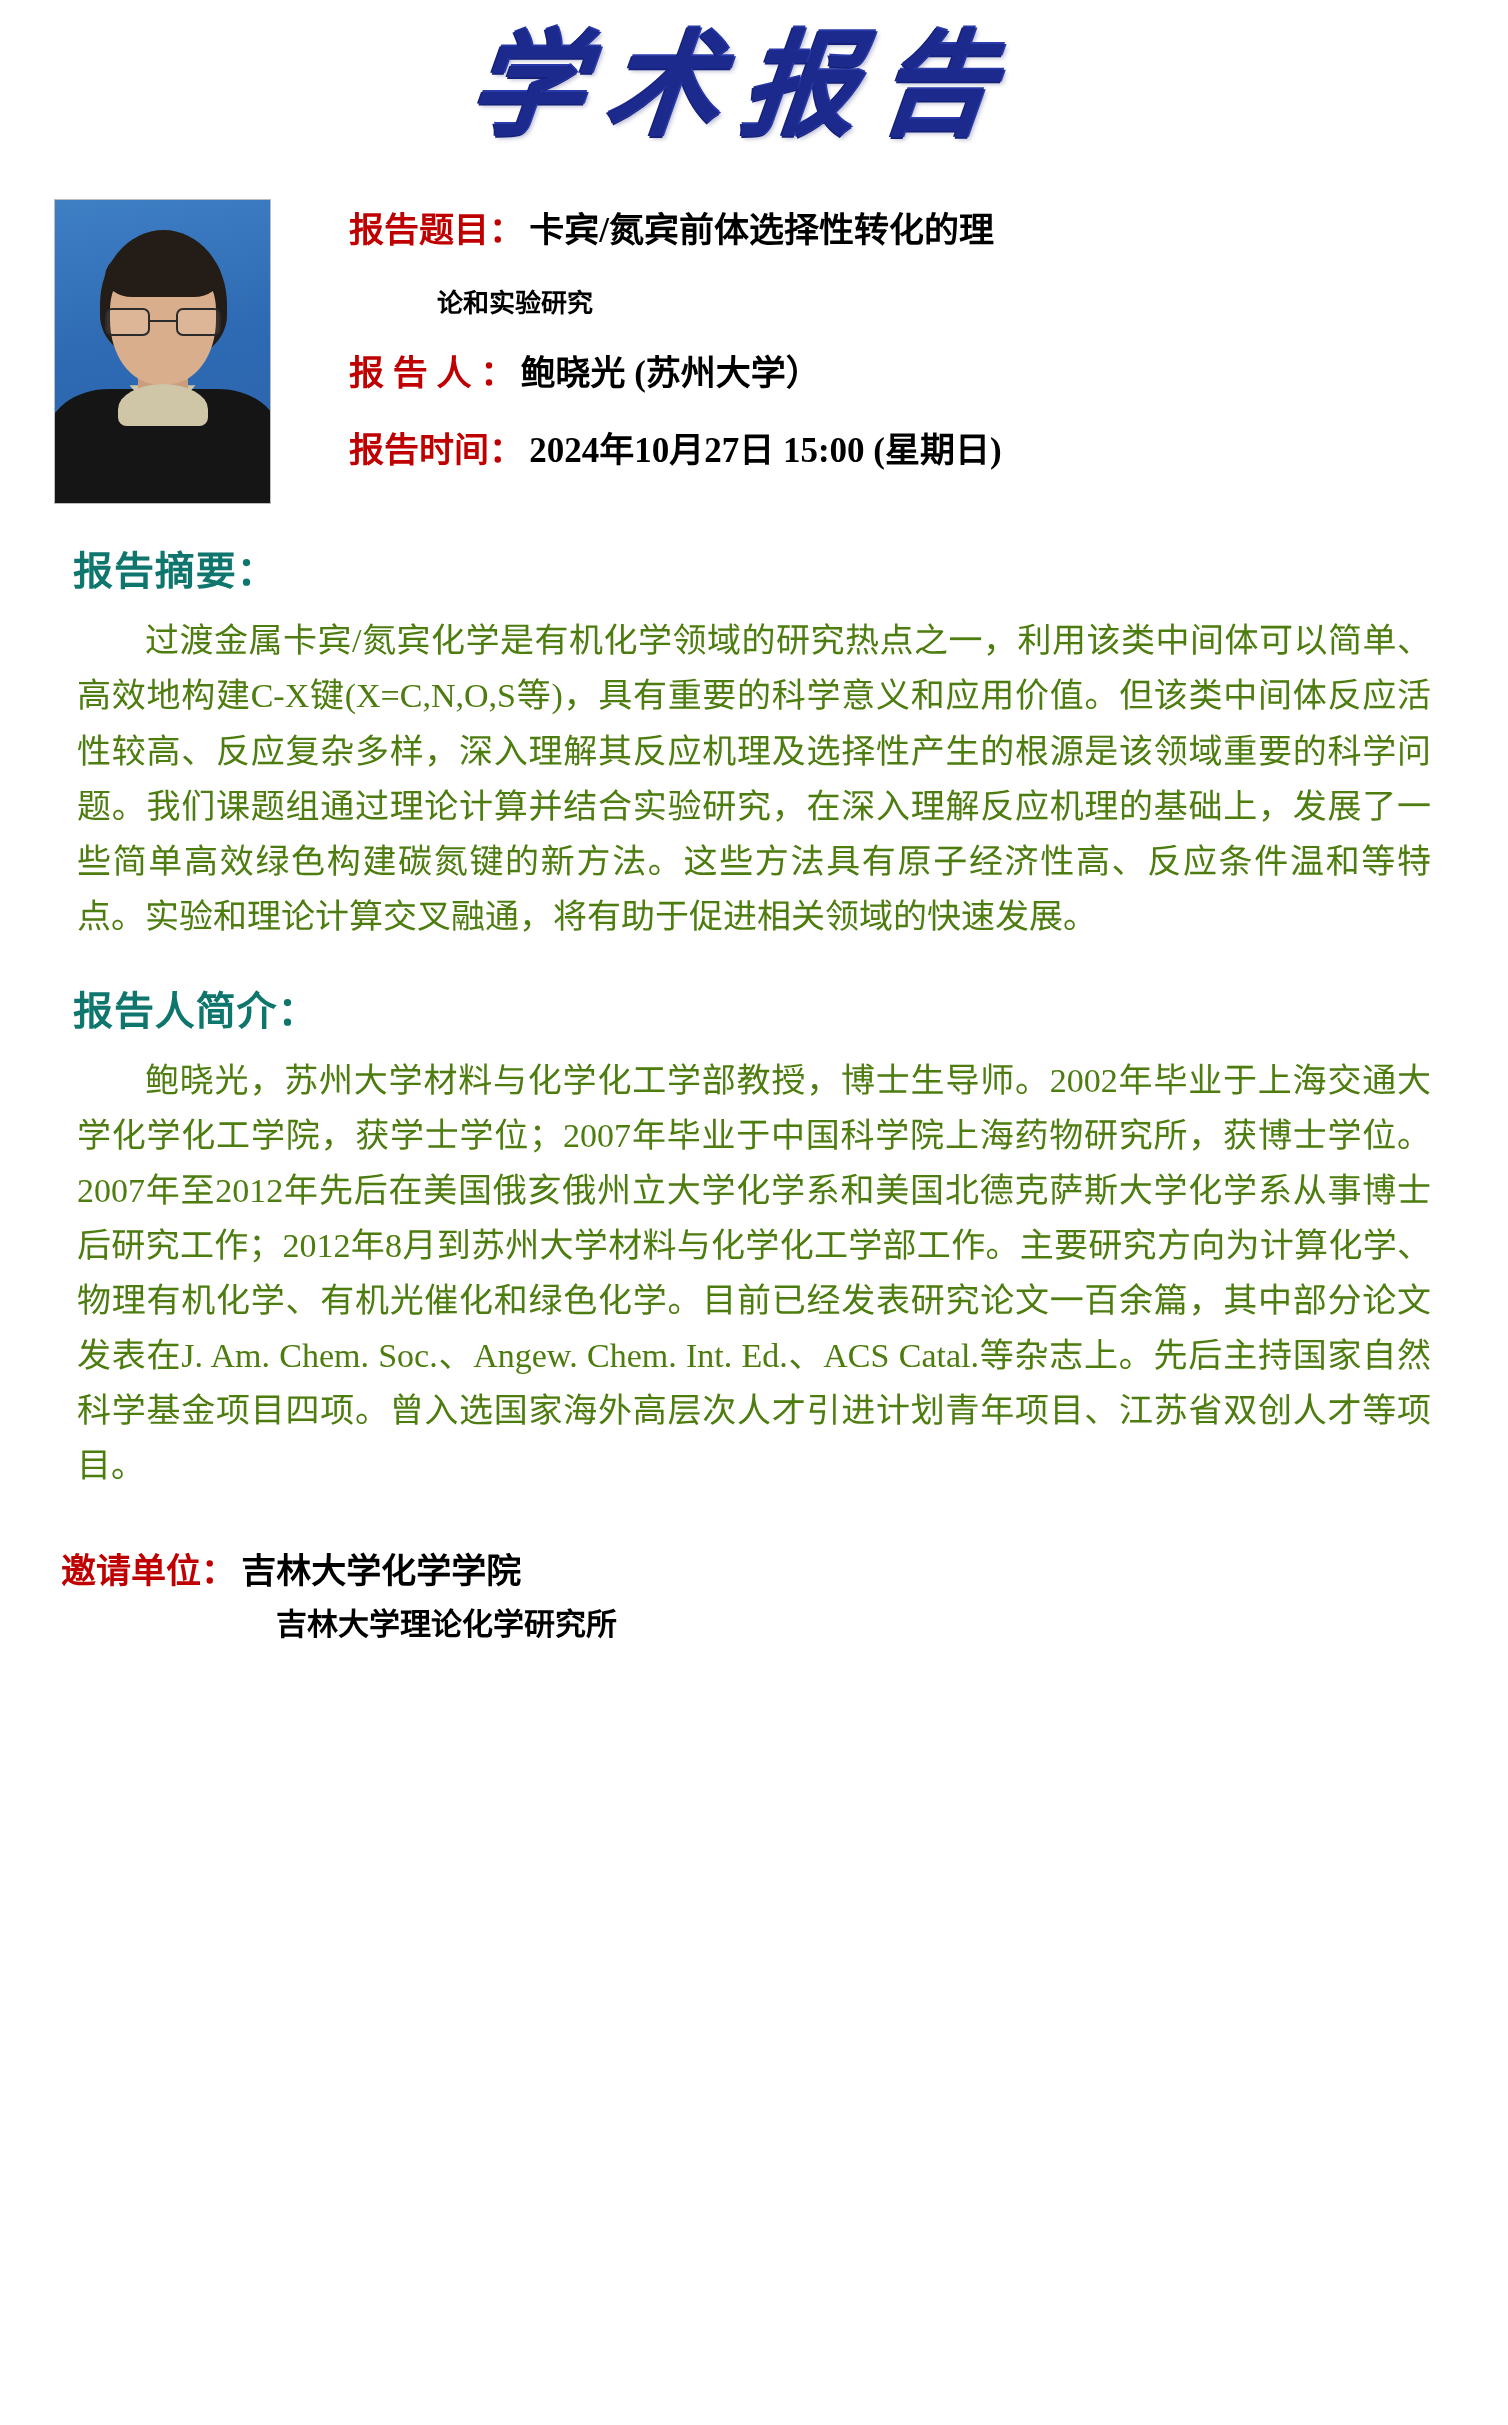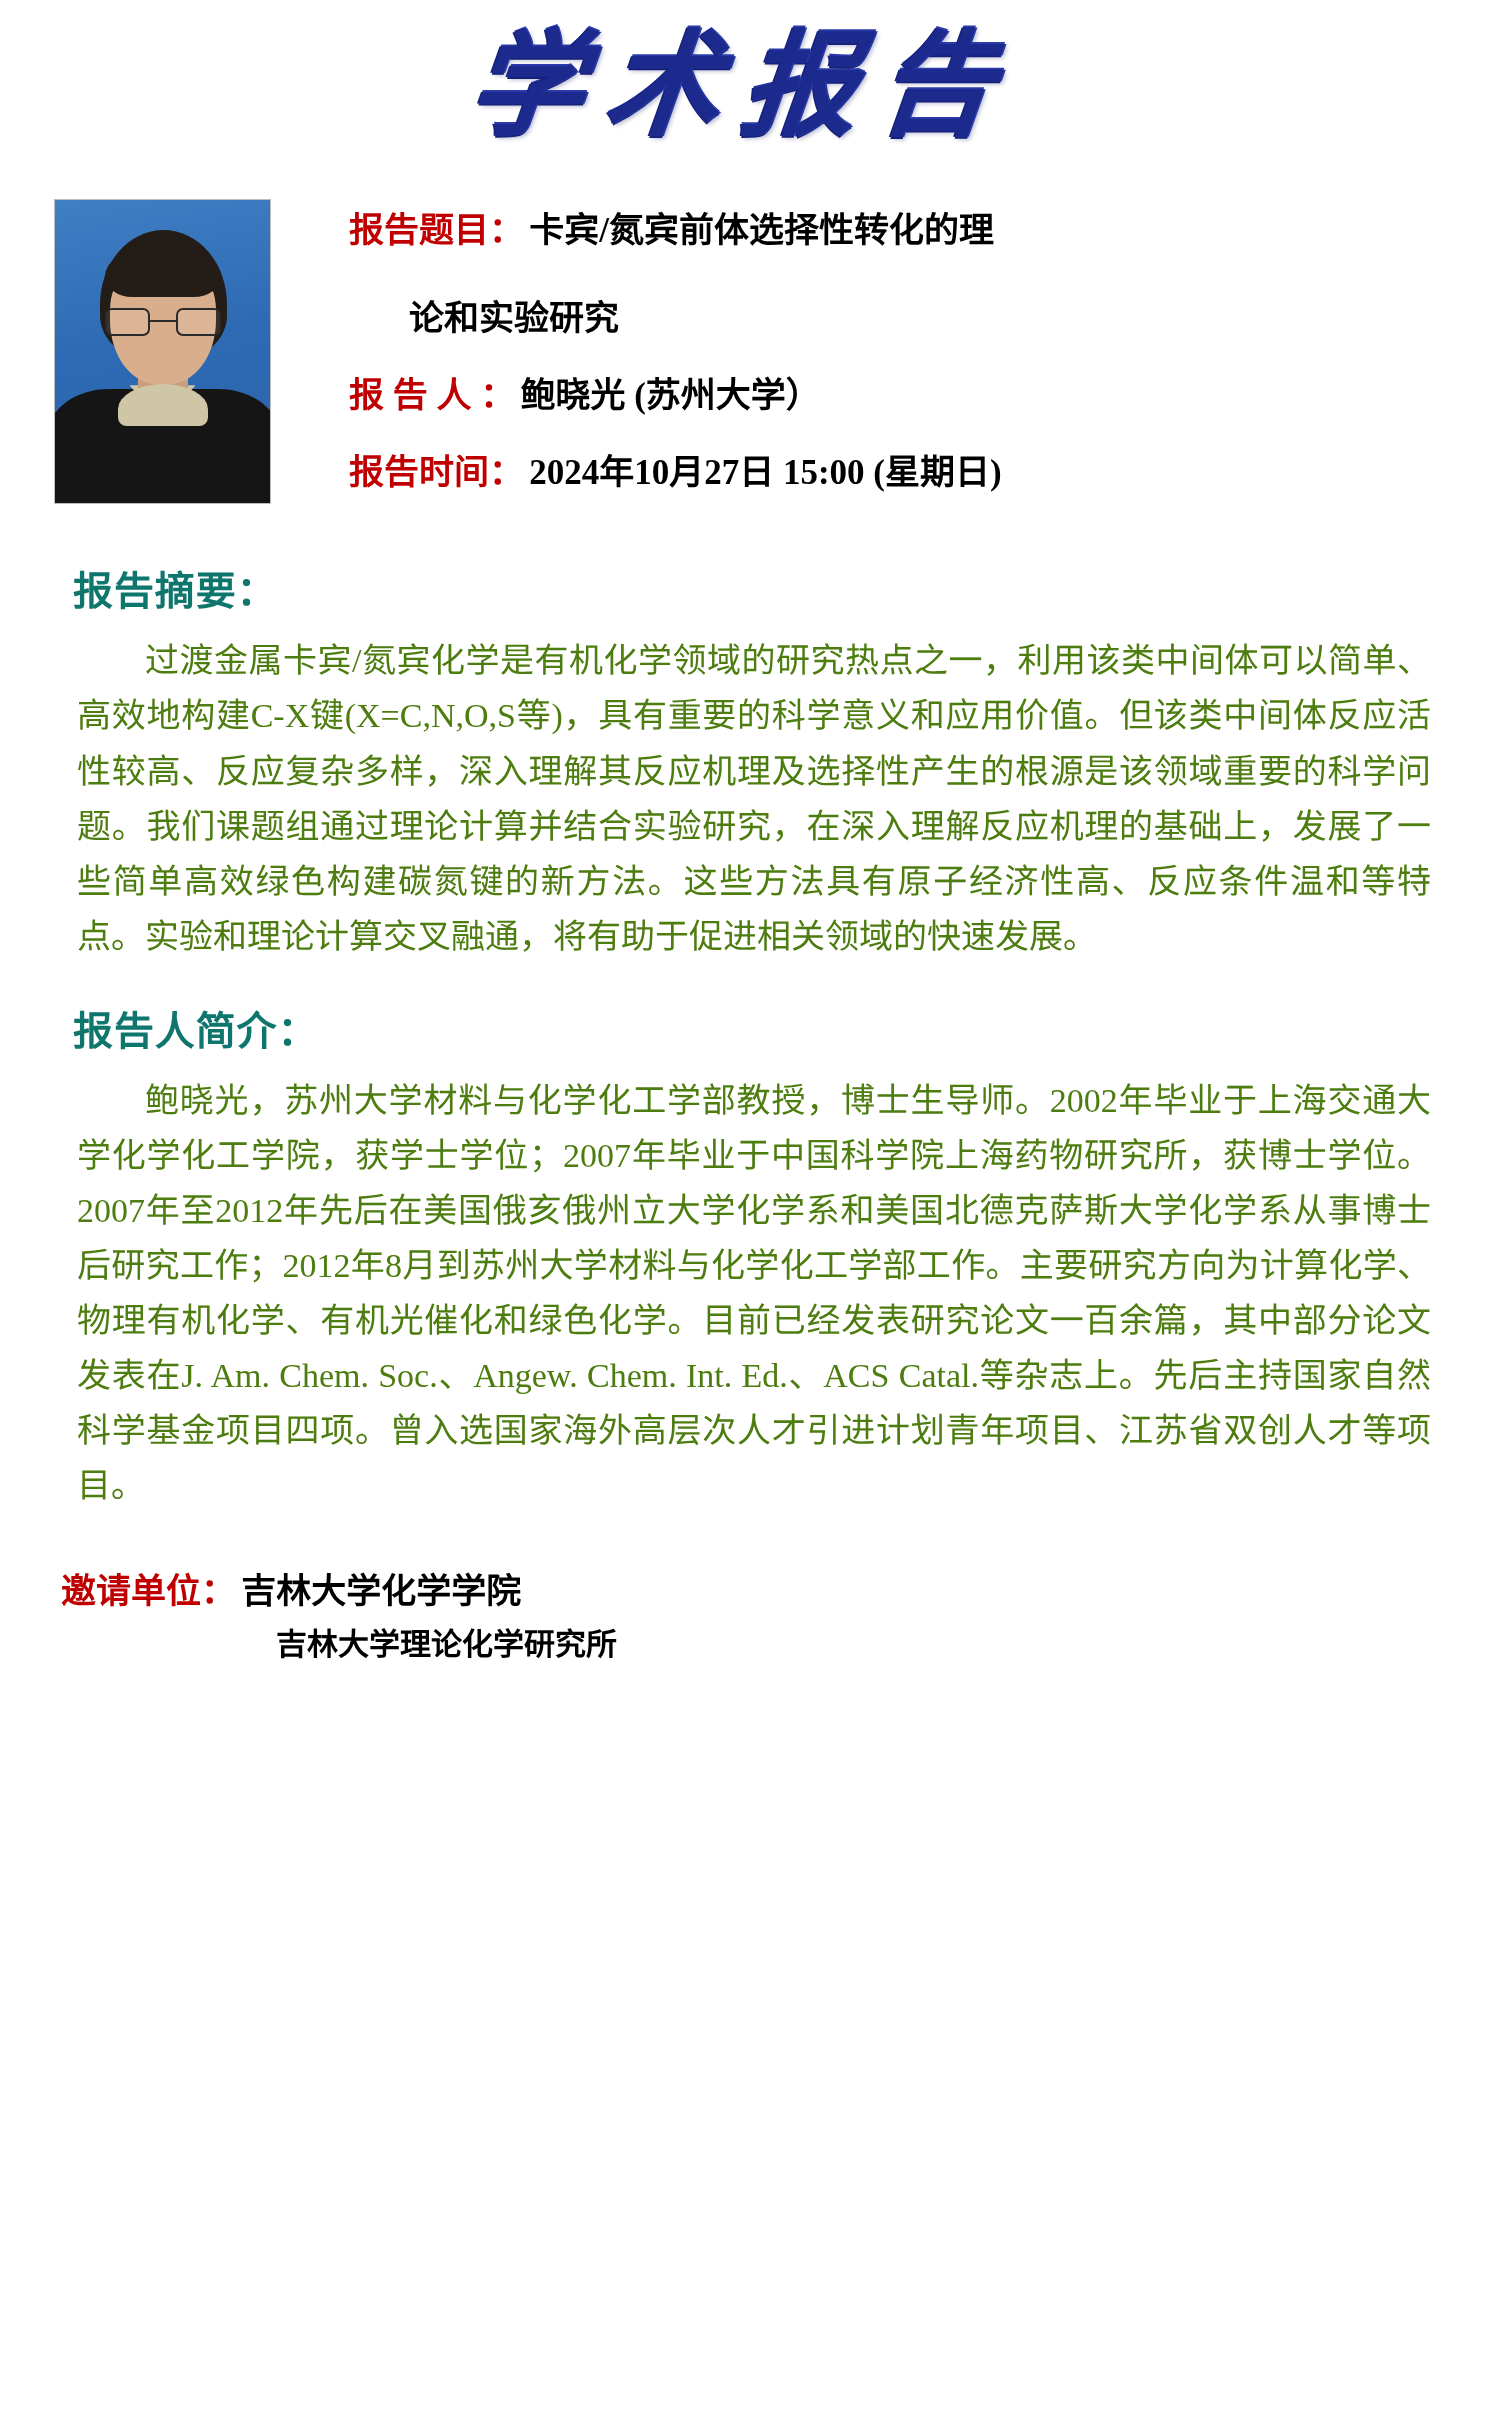--- a/index.html
+++ b/index.html
@@ -170,42 +170,42 @@
   .info {
     flex: 1 1 auto;
     padding-left: 78px;
     padding-top: 7px;
   }
   .info-row {
     display: flex;
     align-items: baseline;
     margin-bottom: 26px;
   }
-  .info-row.tight { margin-bottom: 37px; }
+  .info-row.tight { margin-bottom: 28px; }
   .info-label {
     color: #c00000;
     font-weight: 700;
     font-size: 35px;
     line-height: 1.45;
     white-space: nowrap;
     flex: 0 0 auto;
   }
   .info-value {
     color: #000000;
     font-weight: 700;
     font-size: 35px;
     line-height: 1.45;
     margin-left: 5.2px;
   }
   .info-cont {
     color: #000000;
     font-weight: 700;
-    font-size: 35px;
+    font-size: 26px;
     line-height: 1.45;
-    margin-left: 60px;
+    margin-left: 88px;
     margin-bottom: 26px;
   }
 
   
   .section { margin-top: 35px; }
   .section-title {
     font-size: 40px;
     font-weight: 700;
     color: #0f766e;
     margin: 0 0 12px 12px;

